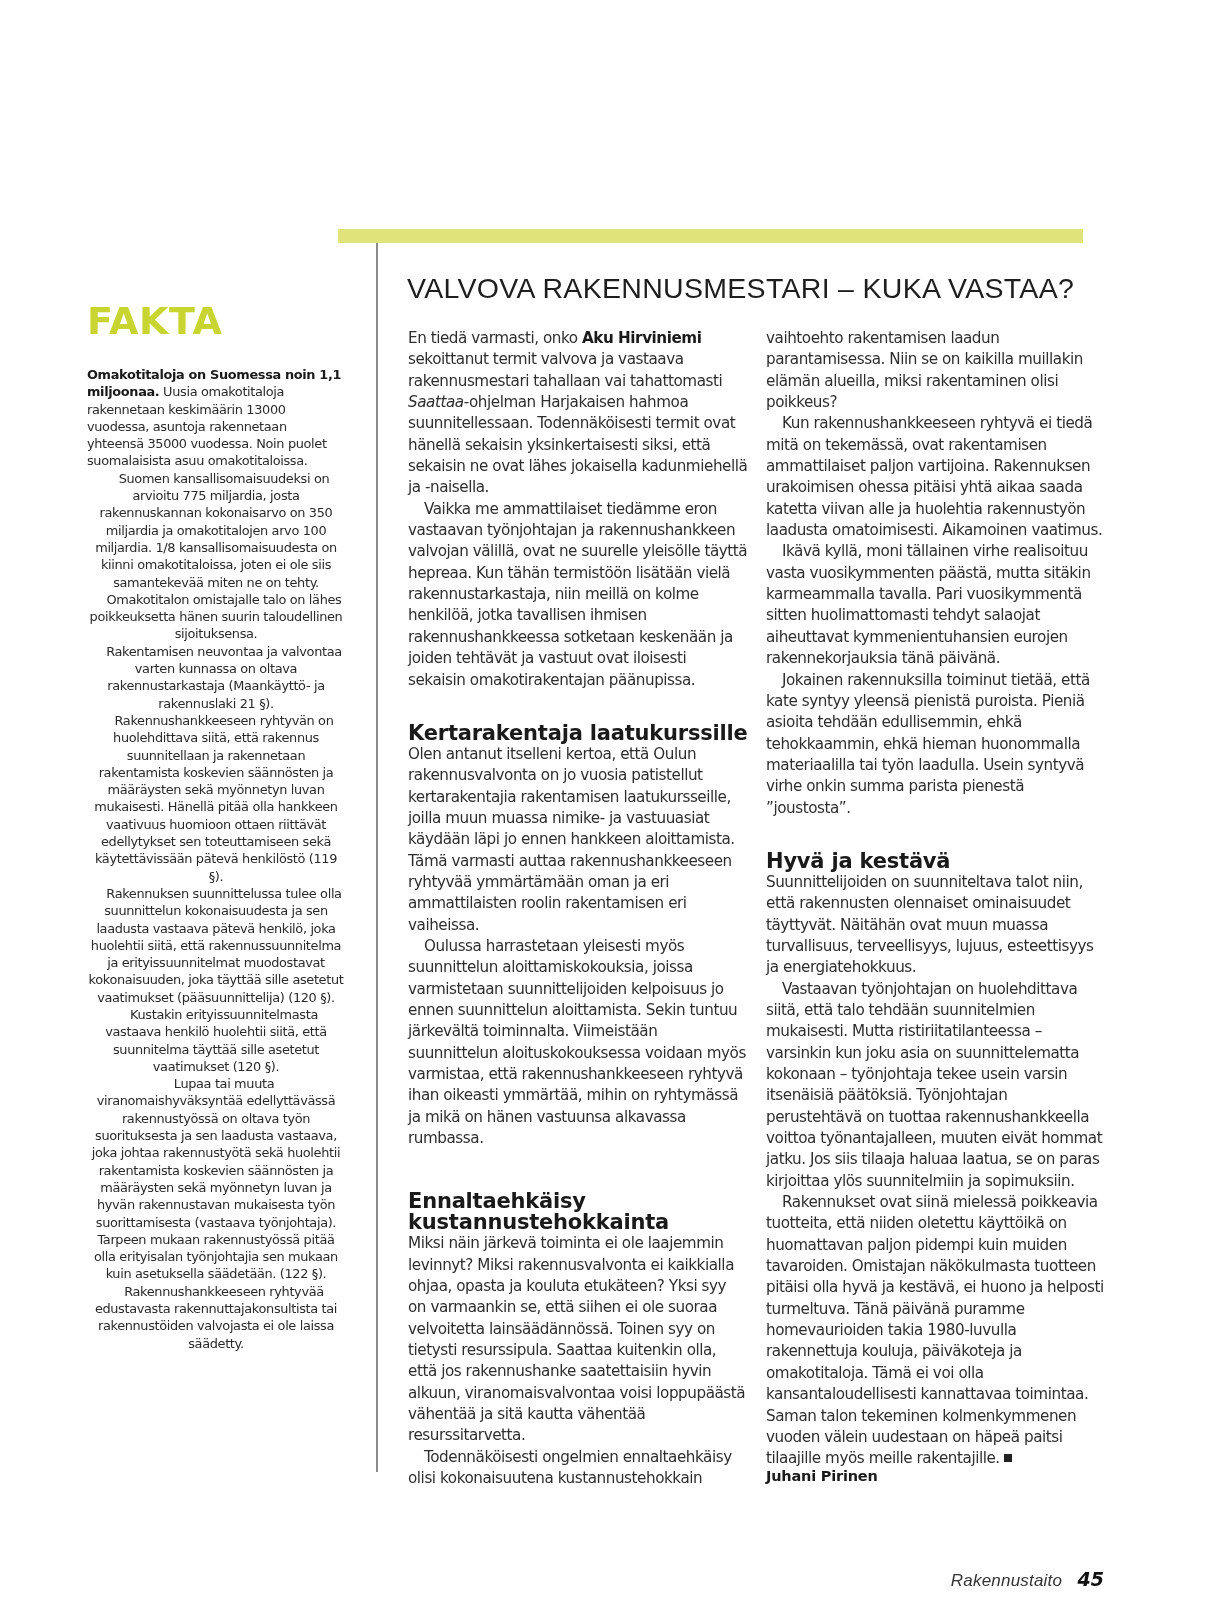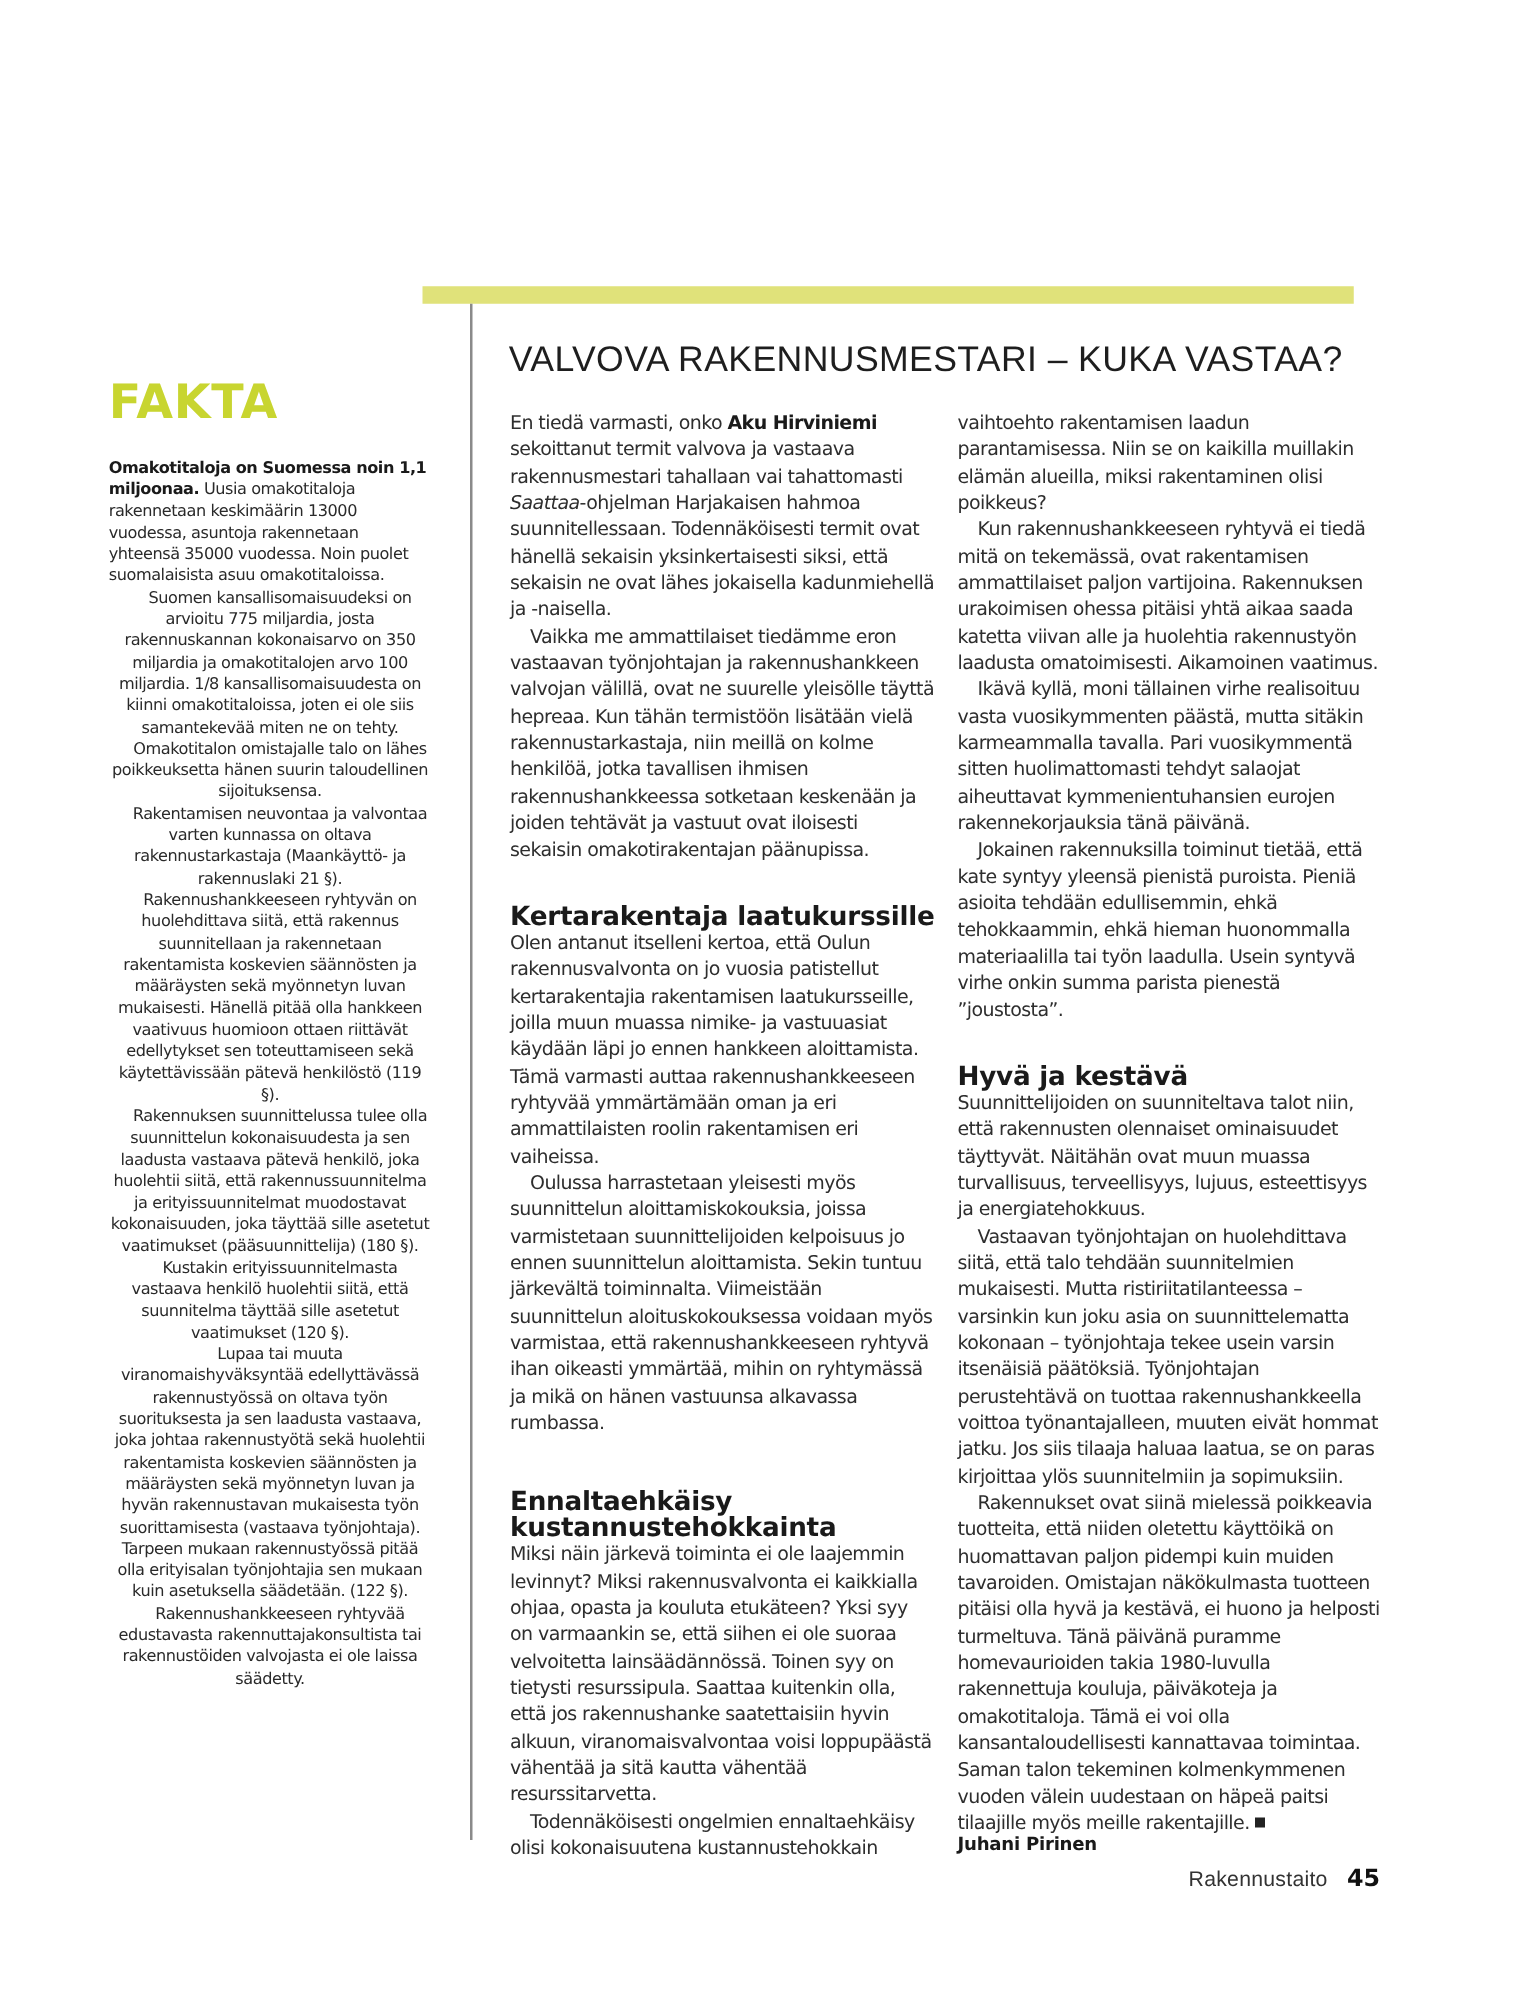--- a/index.html
+++ b/index.html
@@ -23,38 +23,38 @@
     .col.c1 { left: 408px; }
     .col.c2 { left: 766px; }
     .col p { margin: 0; font-size: 15.2px; line-height: 21.35px; letter-spacing: -0.45px; color: #2e2e2e; }
     .col p.indent { text-indent: 16px; }
     .col h3 { margin: 0; font-size: 21px; line-height: 21px; font-weight: bold; color: #1a1a1a; letter-spacing: -0.2px; }
     .gap-m { height: 32px; }
     .col b { font-weight: bold; color: #1a1a1a; }
     .end-mark { display: inline-block; width: 8px; height: 8px; background: #222; margin-left: 4px; vertical-align: 1px; }
     .byline { text-align: left; font-weight: bold; font-size: 14.5px; color: #1a1a1a; margin-top: -2px; letter-spacing: -0.2px; }
 
-    .footer { position: absolute; right: 120px; top: 1492px; font-size: 17px; color: #333; }
+    .footer { position: absolute; right: 120px; top: 1568px; font-size: 17px; color: #333; font-style: italic; }
     .footer .pub { font-family: "Liberation Sans", sans-serif; letter-spacing: 0.2px; }
     .footer .pageno { font-weight: bold; font-size: 19px; color: #111; margin-left: 10px; }
   </style>
 </head>
 <body>
 
 <div class="accent-bar"></div>
 <div class="divider"></div>
 
 <aside class="sidebar">
   <h2 class="fakta-title">FAKTA</h2>
   <p><b>Omakotitaloja on Suomessa noin 1,1 miljoonaa.</b><span> Uusia omakotitaloja rakennetaan keskimäärin 13000 vuodessa, asuntoja rakennetaan yhteensä 35000 vuodessa. Noin puolet suomalaisista asuu omakotitaloissa.</span></p>
   <p class="indent">Suomen kansallisomaisuudeksi on arvioitu 775 miljardia, josta rakennuskannan kokonaisarvo on 350 miljardia ja omakotitalojen arvo 100 miljardia. 1/8 kansallisomaisuudesta on kiinni omakotitaloissa, joten ei ole siis samantekevää miten ne on tehty.</p>
   <p class="indent">Omakotitalon omistajalle talo on lähes poikkeuksetta hänen suurin taloudellinen sijoituksensa.</p>
   <p class="indent">Rakentamisen neuvontaa ja valvontaa varten kunnassa on oltava rakennustarkastaja (Maankäyttö- ja rakennuslaki 21 §).</p>
   <p class="indent">Rakennushankkeeseen ryhtyvän on huolehdittava siitä, että rakennus suunnitellaan ja rakennetaan rakentamista koskevien säännösten ja määräysten sekä myönnetyn luvan mukaisesti. Hänellä pitää olla hankkeen vaativuus huomioon ottaen riittävät edellytykset sen toteuttamiseen sekä käytettävissään pätevä henkilöstö (119 §).</p>
-  <p class="indent">Rakennuksen suunnittelussa tulee olla suunnittelun kokonaisuudesta ja sen laadusta vastaava pätevä henkilö, joka huolehtii siitä, että rakennussuunnitelma ja erityissuunnitelmat muodostavat kokonaisuuden, joka täyttää sille asetetut vaatimukset (pääsuunnittelija) (180 §).</p>
+  <p class="indent">Rakennuksen suunnittelussa tulee olla suunnittelun kokonaisuudesta ja sen laadusta vastaava pätevä henkilö, joka huolehtii siitä, että rakennussuunnitelma ja erityissuunnitelmat muodostavat kokonaisuuden, joka täyttää sille asetetut vaatimukset (pääsuunnittelija) (120 §).</p>
   <p class="indent">Kustakin erityissuunnitelmasta vastaava henkilö huolehtii siitä, että suunnitelma täyttää sille asetetut vaatimukset (120 §).</p>
   <p class="indent">Lupaa tai muuta viranomaishyväksyntää edellyttävässä rakennustyössä on oltava työn suorituksesta ja sen laadusta vastaava, joka johtaa rakennustyötä sekä huolehtii rakentamista koskevien säännösten ja määräysten sekä myönnetyn luvan ja hyvän rakennustavan mukaisesta työn suorittamisesta (vastaava työnjohtaja). Tarpeen mukaan rakennustyössä pitää olla erityisalan työnjohtajia sen mukaan kuin asetuksella säädetään. (122 §).</p>
   <p class="indent">Rakennushankkeeseen ryhtyvää edustavasta rakennuttajakonsultista tai rakennustöiden valvojasta ei ole laissa säädetty.</p>
 </aside>
 
 <h1 class="headline">VALVOVA RAKENNUSMESTARI – KUKA VASTAA?</h1>
 
 <div class="col c1">
   <p><span>En tiedä varmasti, onko </span><b>Aku Hirviniemi</b><span> sekoittanut termit valvova ja vastaava rakennusmestari tahallaan vai tahattomasti </span><i>Saattaa</i><span>-ohjelman Harjakaisen hahmoa suunnitellessaan. Todennäköisesti termit ovat hänellä sekaisin yksinkertaisesti siksi, että sekaisin ne ovat lähes jokaisella kadunmiehellä ja -naisella.</span></p>
   <p class="indent">Vaikka me ammattilaiset tiedämme eron vastaavan työnjohtajan ja rakennushankkeen valvojan välillä, ovat ne suurelle yleisölle täyttä hepreaa. Kun tähän termistöön lisätään vielä rakennustarkastaja, niin meillä on kolme henkilöä, jotka tavallisen ihmisen rakennushankkeessa sotketaan keskenään ja joiden tehtävät ja vastuut ovat iloisesti sekaisin omakotirakentajan päänupissa.</p>

